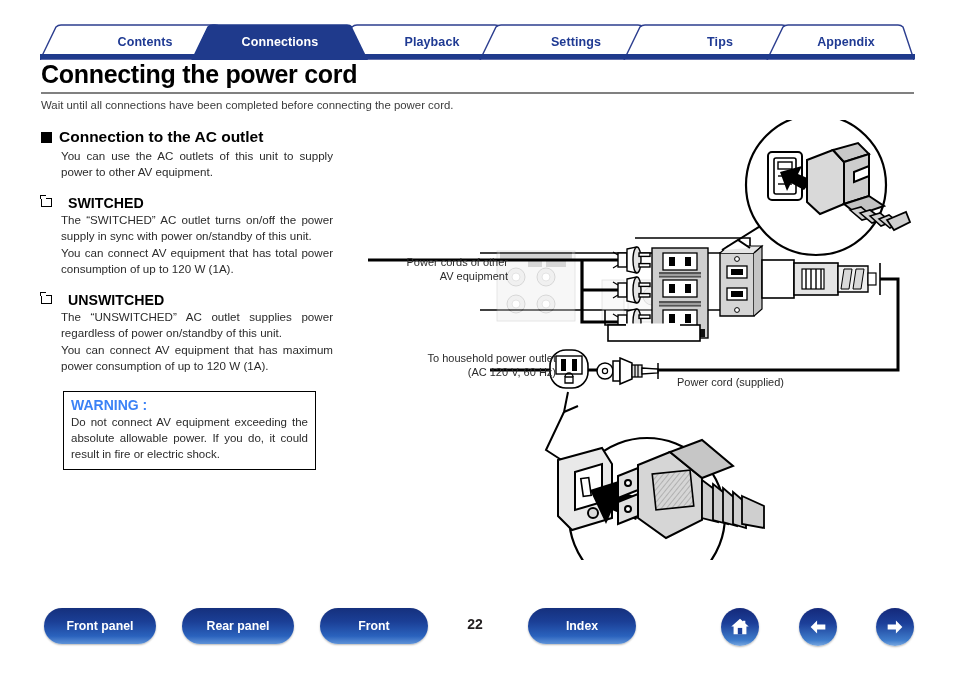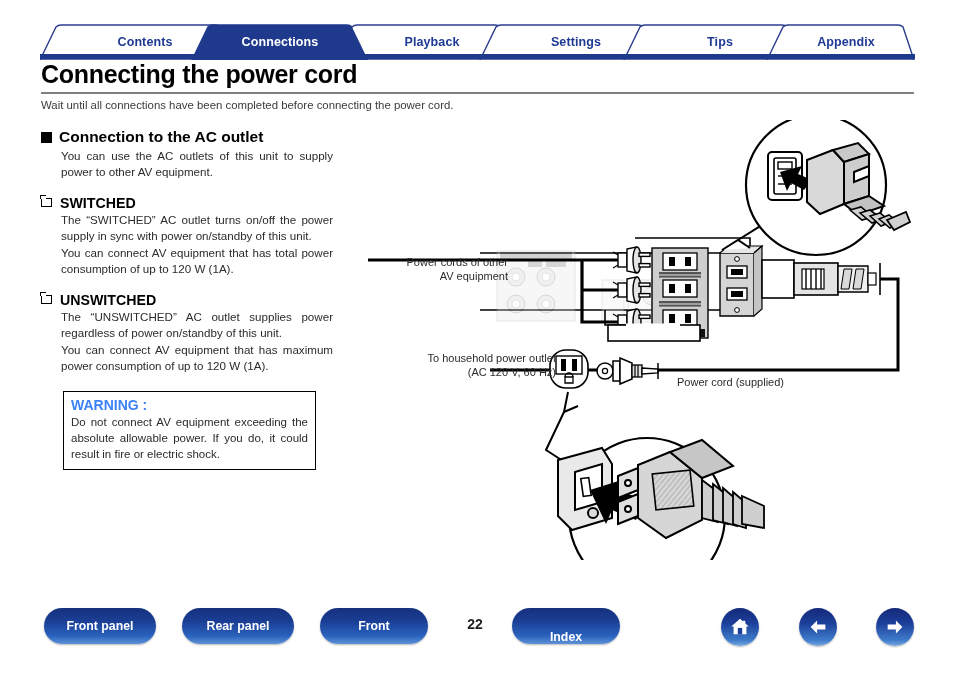--- a/index.html
+++ b/index.html
@@ -45,21 +45,21 @@
 
   
   .col-left{position:absolute;left:41px;top:128px;width:292px;}
   .h2{
     font-size:15.5px;font-weight:bold;color:#000;
     display:flex;align-items:center;gap:7px;margin:0 0 2px 0;
   }
   .sq{width:11px;height:11px;background:#000;display:inline-block;}
   .h3{
     font-size:14.2px;font-weight:bold;color:#000;
-    display:flex;align-items:center;gap:8px;margin:14px 0 1px 0;
+    display:flex;align-items:center;gap:16px;margin:14px 0 1px 0;
   }
   .box-ico{
     width:11px;height:9px;border:1.6px solid #000;display:inline-block;
     position:relative;box-sizing:border-box;
   }
   .box-ico::after{
     content:"";position:absolute;left:-2px;top:-4px;width:5px;height:3px;
     background:#fff;border-left:1.6px solid #000;border-top:1.6px solid #000;
   }
   .body{
@@ -93,21 +93,21 @@
   .pill{
     position:absolute;top:0;height:36px;border-radius:18px;
     display:flex;align-items:center;justify-content:center;
     font-size:12.3px;font-weight:bold;color:#ffffff;
     background:linear-gradient(180deg,#15307d 0%,#1b3f96 38%,#2a62bd 78%,#5f93d8 100%);
     box-shadow:0 1px 2px rgba(0,0,0,.28);
   }
   #btn-front{left:44px;width:112px;}
   #btn-rear{left:182px;width:112px;}
   #btn-remote{left:320px;width:108px;}
-  #btn-index{left:512px;width:108px;align-items:flex-end;}
+  #btn-index{left:528px;width:108px;}
   .pagenum{
     position:absolute;left:455px;top:8px;width:40px;text-align:center;
     font-size:14px;font-weight:bold;color:#231f20;
   }
   .circbtn{
     position:absolute;top:0;width:38px;height:38px;border-radius:50%;
     background:linear-gradient(180deg,#14297a 0%,#1c3f99 40%,#3f7ccb 85%,#7aa8e0 100%);
     display:flex;align-items:center;justify-content:center;
     box-shadow:0 1px 2px rgba(0,0,0,.28);
   }

